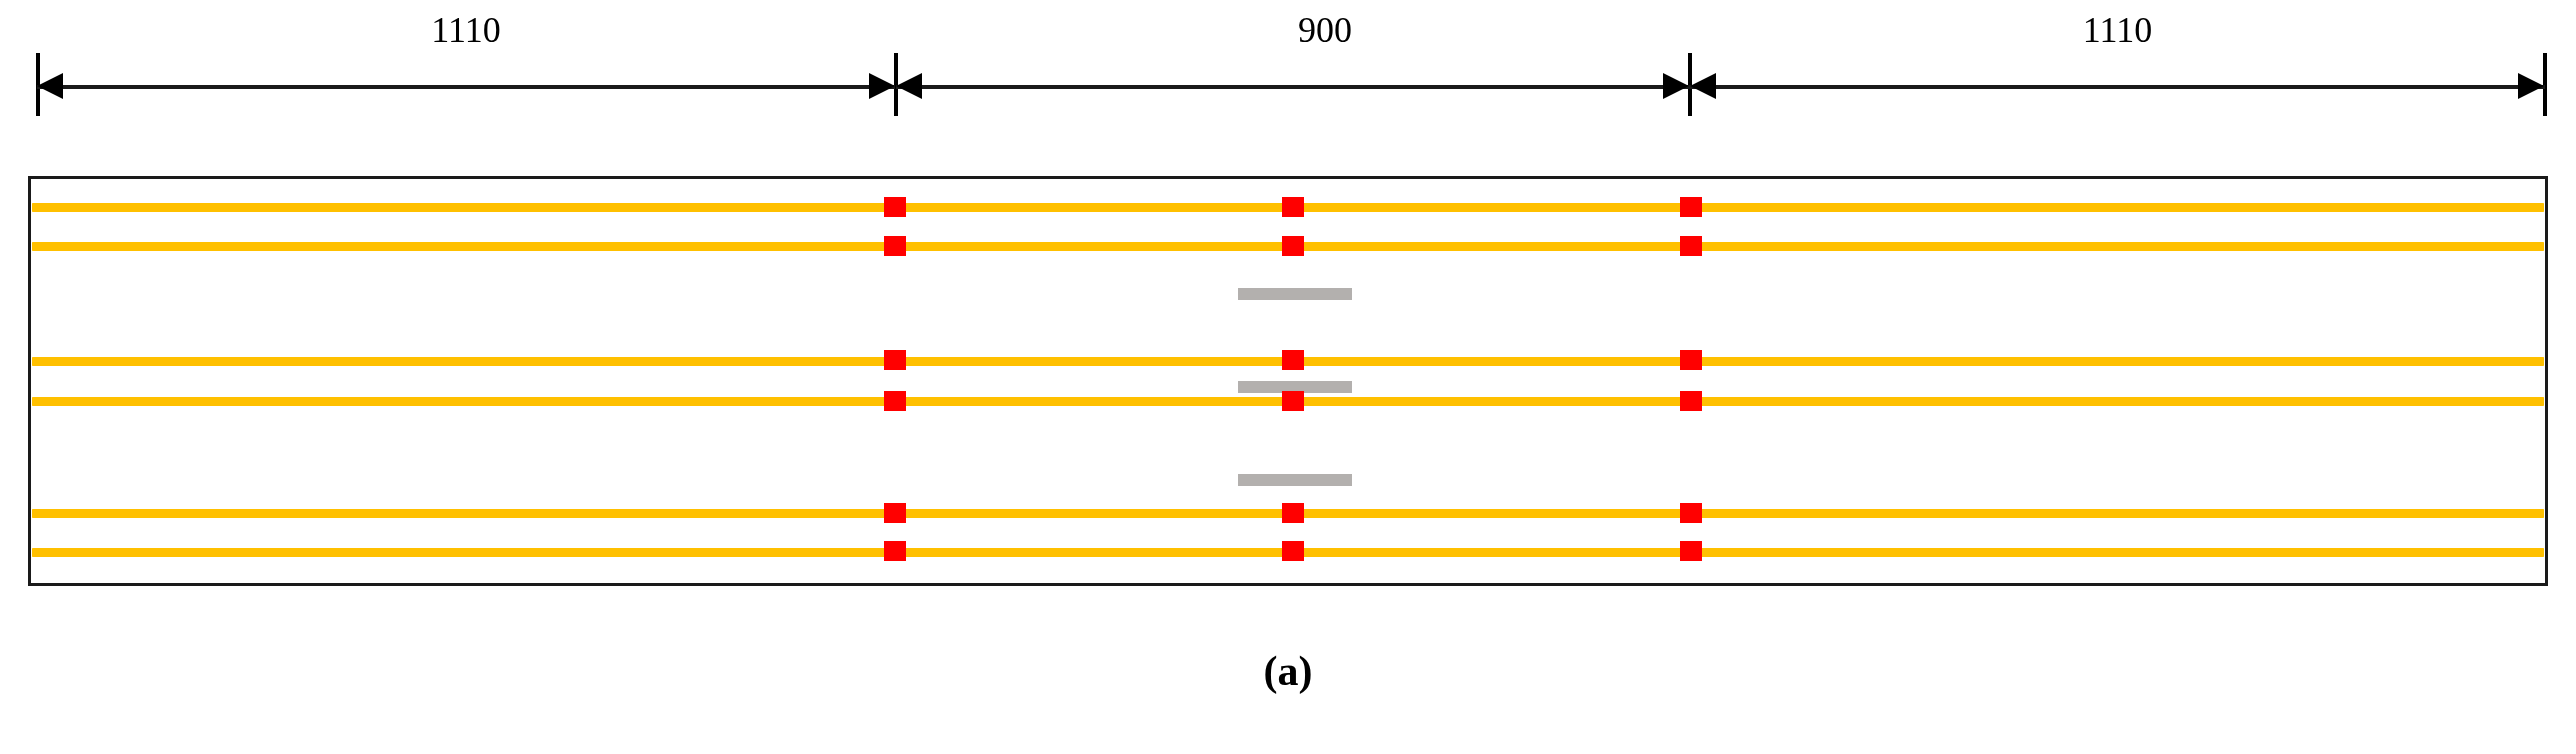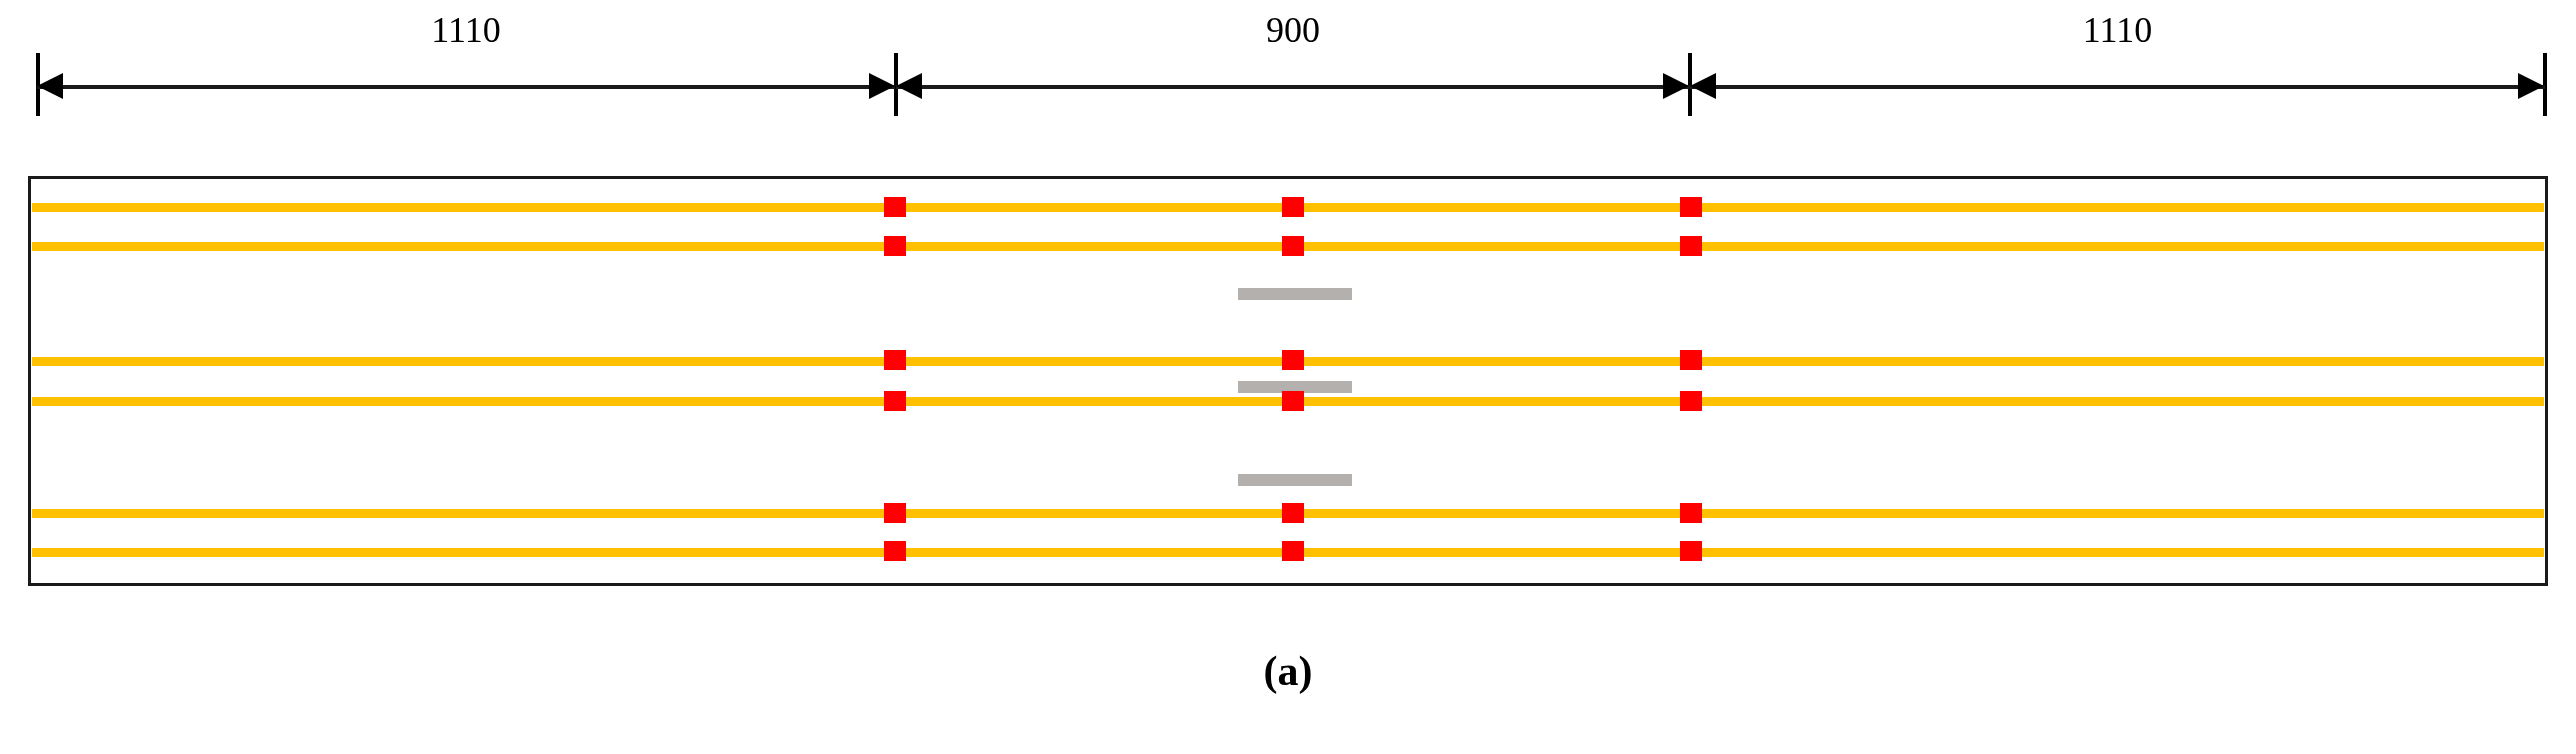--- a/index.html
+++ b/index.html
@@ -101,21 +101,21 @@
     <div class="dim-ext" style="left: 894px; top: 53px; width: 3.9px; height: 63px; background: rgb(0, 0, 0);"></div>
     <div class="dim-ext" style="left: 1688px; top: 53px; width: 3.9px; height: 63px; background: rgb(0, 0, 0);"></div>
     <div class="dim-ext" style="left: 2543px; top: 53px; width: 3.9px; height: 63px; background: rgb(0, 0, 0);"></div>
     <div class="dim-line" style="left: 37px; top: 85px; width: 858px; background: rgb(26, 26, 26);"></div>
     <div class="arrow arrow-left" style="left: 37px; top: 73px; border-right-color: rgb(0, 0, 0);"></div>
     <div class="arrow arrow-right" style="left: 869px; top: 73px; border-left-color: rgb(0, 0, 0);"></div>
     <div class="dim-label" style="left: 37px; width: 858px; top: 12.4px; color: rgb(0, 0, 0);">1110</div>
     <div class="dim-line" style="left: 896px; top: 85px; width: 794px; background: rgb(26, 26, 26);"></div>
     <div class="arrow arrow-left" style="left: 896px; top: 73px; border-right-color: rgb(0, 0, 0);"></div>
     <div class="arrow arrow-right" style="left: 1663px; top: 73px; border-left-color: rgb(0, 0, 0);"></div>
-    <div class="dim-label" style="left: 896px; width: 794px; top: 12.4px; color: rgb(0, 0, 0);">900</div>
+    <div class="dim-label" style="left: 928px; width: 794px; top: 12.4px; color: rgb(0, 0, 0);">900</div>
     <div class="dim-line" style="left: 1690px; top: 85px; width: 855px; background: rgb(26, 26, 26);"></div>
     <div class="arrow arrow-left" style="left: 1690px; top: 73px; border-right-color: rgb(0, 0, 0);"></div>
     <div class="arrow arrow-right" style="left: 2518px; top: 73px; border-left-color: rgb(0, 0, 0);"></div>
     <div class="dim-label" style="left: 1690px; width: 855px; top: 12.4px; color: rgb(0, 0, 0);">1110</div>
     <div class="rebar" style="left: 32px; width: 2512px; top: 203px; background: rgb(255, 192, 0);"></div>
     <div class="rebar" style="left: 32px; width: 2512px; top: 242px; background: rgb(255, 192, 0);"></div>
     <div class="rebar" style="left: 32px; width: 2512px; top: 357px; background: rgb(255, 192, 0);"></div>
     <div class="rebar" style="left: 32px; width: 2512px; top: 397px; background: rgb(255, 192, 0);"></div>
     <div class="rebar" style="left: 32px; width: 2512px; top: 509px; background: rgb(255, 192, 0);"></div>
     <div class="rebar" style="left: 32px; width: 2512px; top: 548px; background: rgb(255, 192, 0);"></div>

